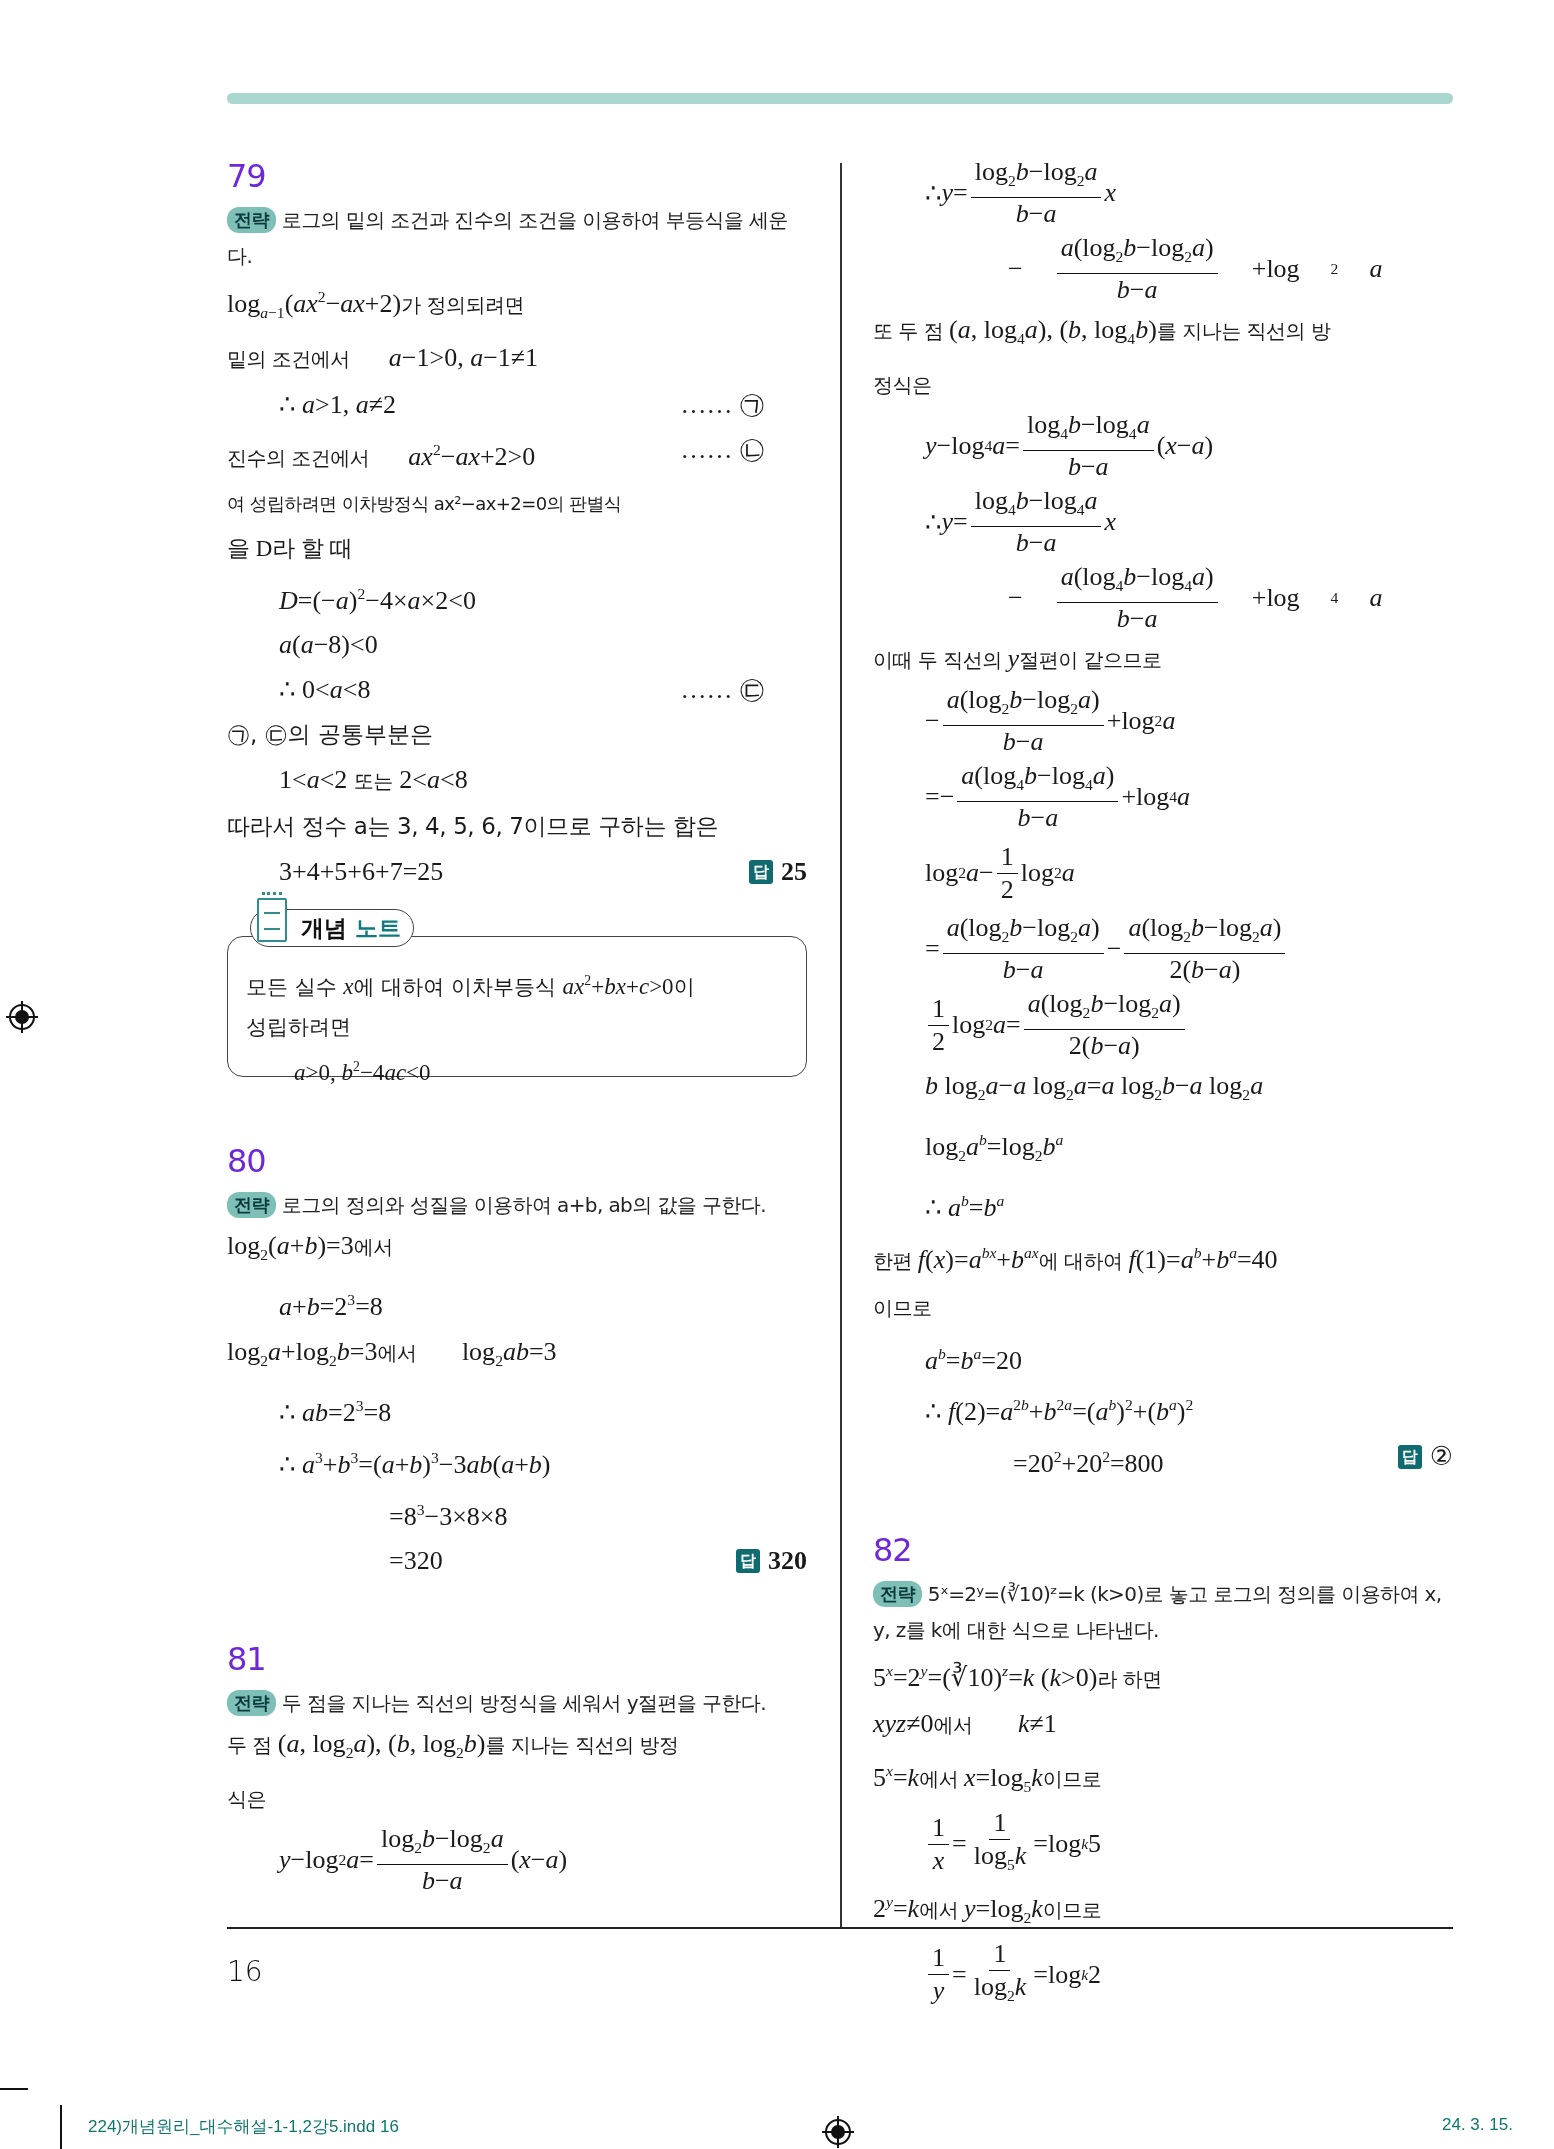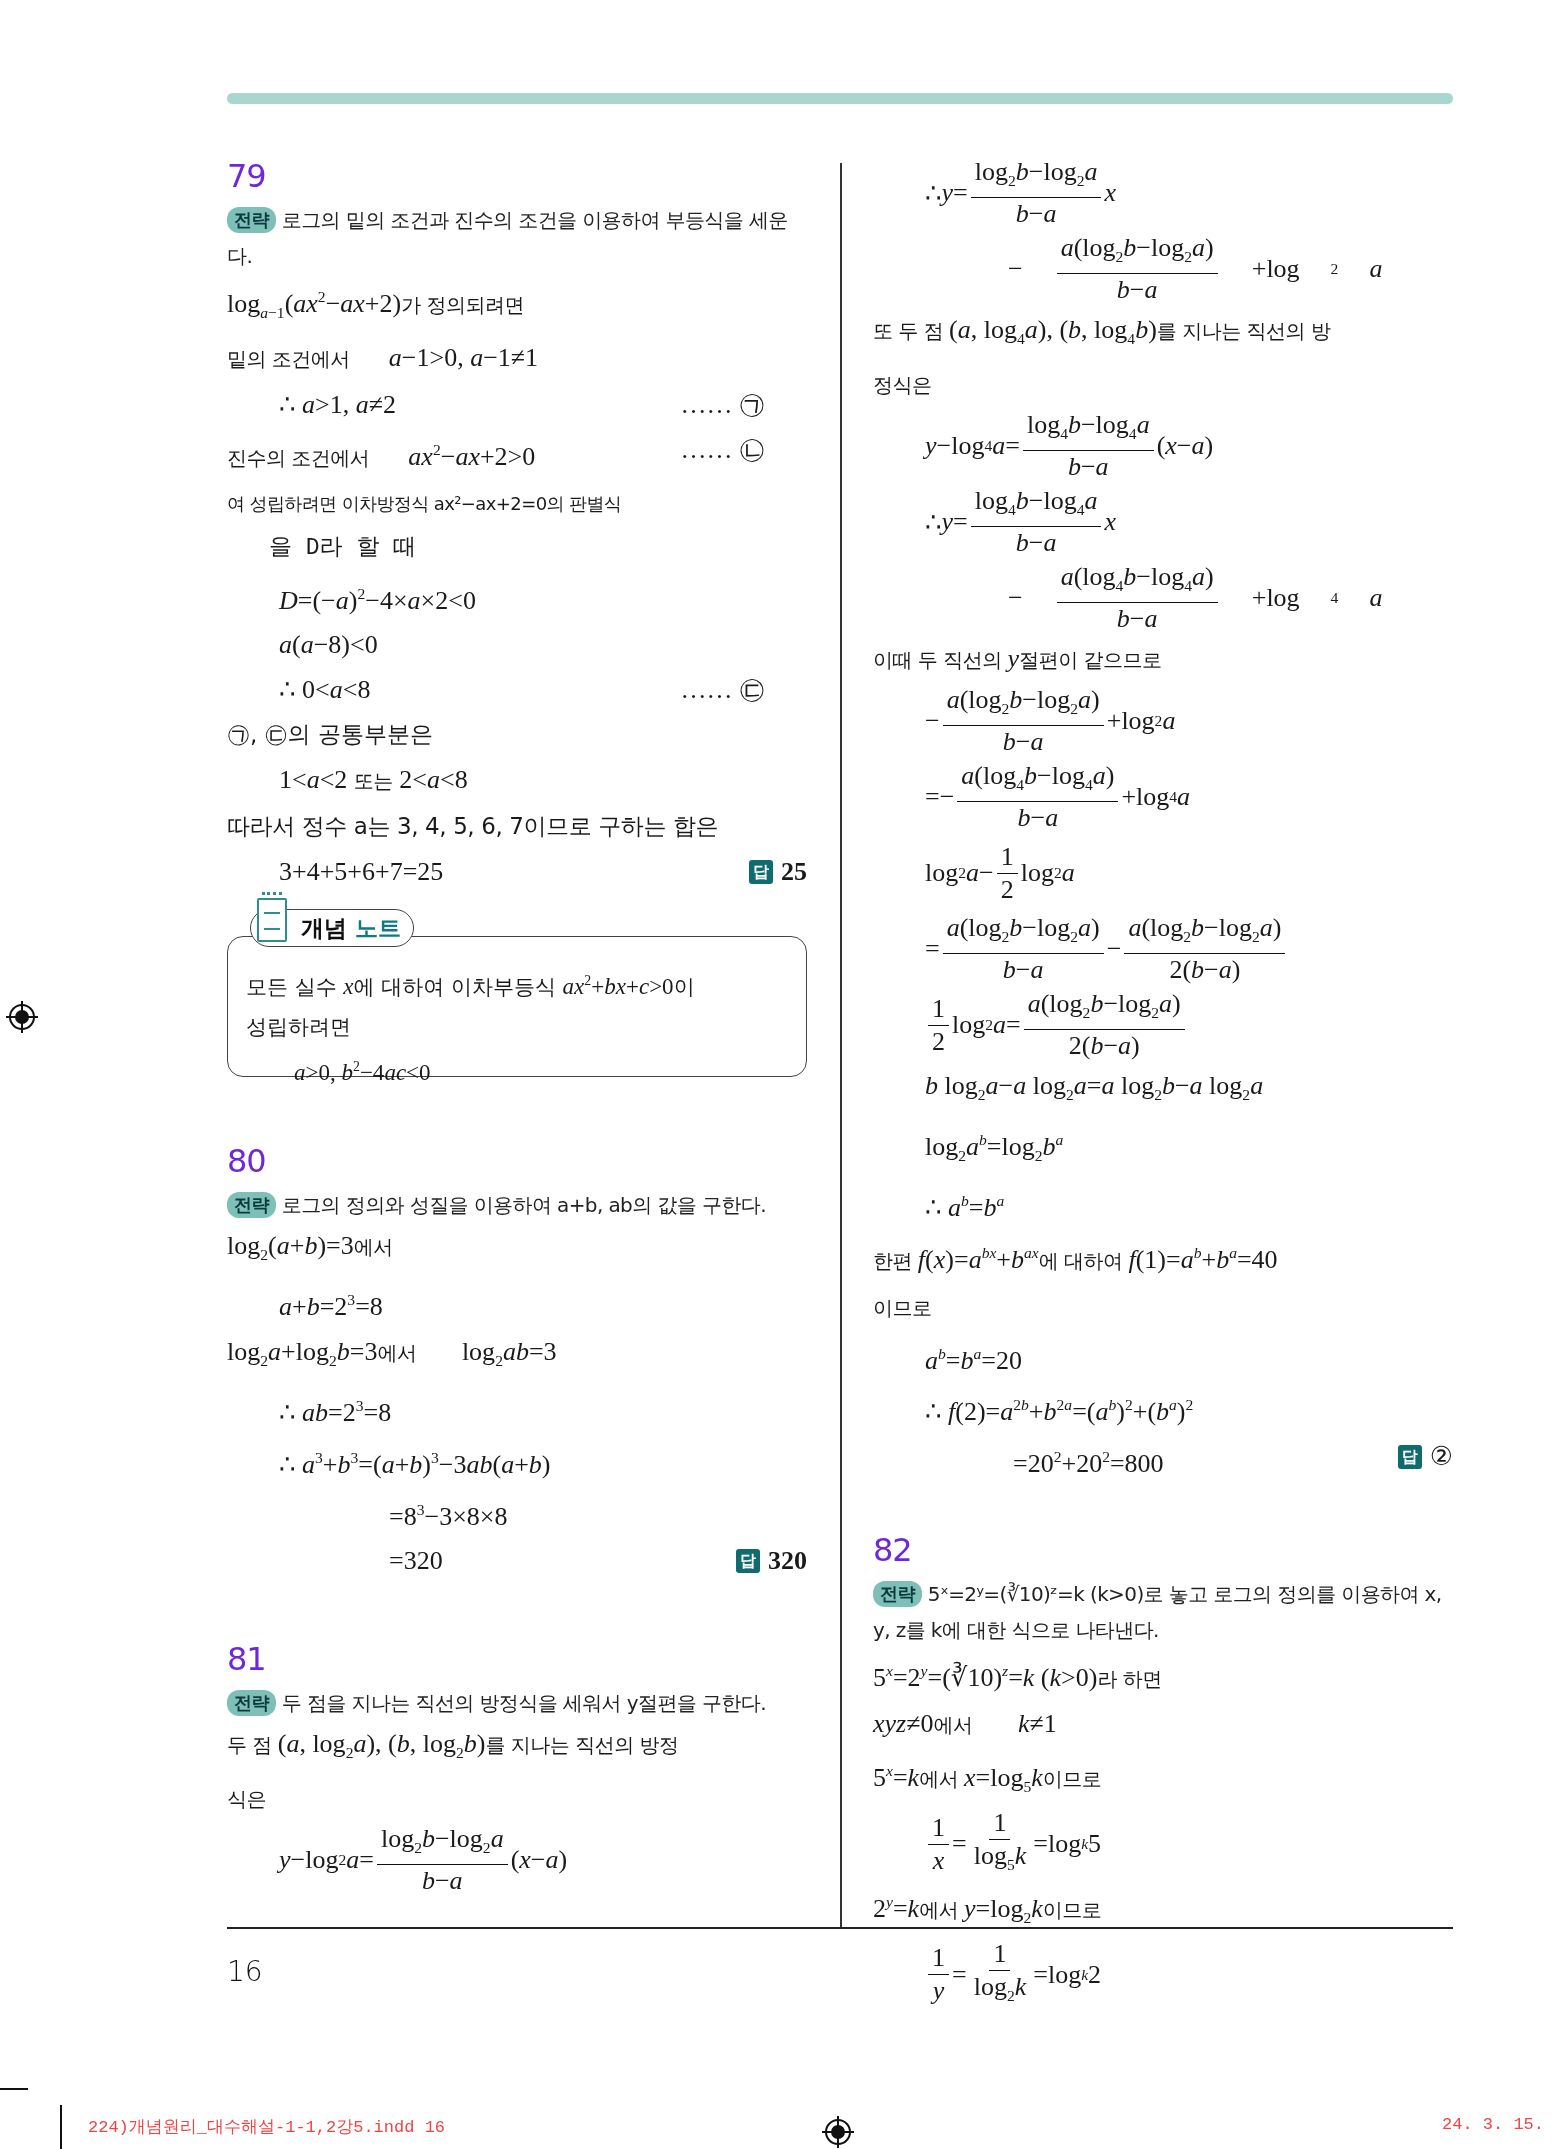--- a/index.html
+++ b/index.html
@@ -35,21 +35,21 @@
   .notepad-icon::before { content: ""; position: absolute; left: 5px; right: 5px; top: 12px; height: 14px; border-top: 2px solid #2e8e8c; border-bottom: 2px solid #2e8e8c; }
   .notepad-icon::after { content: ""; position: absolute; left: 3px; right: 3px; top: -8px; height: 8px; border-top: 3px dotted #2e8e8c; }
   .concept-line { font-family: "Liberation Serif", serif; font-size: 23px; line-height: 40px; white-space: nowrap; }
   .concept-line .ko { font-family: "DejaVu Sans", sans-serif; font-size: 21px; }
   .gap-sec { height: 62px; }
   .reg-mark { position: absolute; width: 32px; height: 32px; }
   .reg-mark .ring { position: absolute; left: 3px; top: 3px; width: 26px; height: 26px; border: 2px solid #111; border-radius: 50%; }
   .reg-mark .dot { position: absolute; left: 9px; top: 9px; width: 14px; height: 14px; background: #111; border-radius: 50%; }
   .reg-mark .h { position: absolute; left: 0; top: 15px; width: 32px; height: 1.5px; background: #111; }
   .reg-mark .v { position: absolute; top: 0; left: 15px; height: 32px; width: 1.5px; background: #111; }
-  .slug { position: absolute; top: 2115px; font-family: Liberation Mono, monospace; font-size: 17px; color: #ef4444; }
+  .slug { position: absolute; top: 2115px; font-family: Liberation Sans, sans-serif; font-size: 17px; color: #0f766e; }
   .crop-h { position: absolute; left: 0; top: 2088px; width: 28px; height: 1.5px; background: #111; }
   .crop-v { position: absolute; left: 60px; top: 2105px; width: 1.5px; height: 44px; background: #111; }
   sup, sub { font-size: 60%; }
 </style>
 </head>
 <body>
 
 <div class="top-bar"></div>
 <div class="col-divider"></div>
 <div class="bottom-rule"></div>
@@ -77,21 +77,21 @@
   <section>
     <div class="sec-num">79</div>
     <div class="strategy">
       <span class="badge-strategy">전략</span><span>로그의 밑의 조건과 진수의 조건을 이용하여 부등식을 세운다.</span>
     </div>
     <div class="line">log<sub><i>a</i>−1</sub>(<i>ax</i><sup>2</sup>−<i>ax</i>+2)<span class="ko">가 정의되려면</span></div>
     <div class="line"><span class="ko">밑의 조건에서</span>&nbsp;&nbsp;&nbsp;&nbsp;&nbsp;&nbsp;<i>a</i>−1&gt;0, <i>a</i>−1≠1</div>
     <div class="line ind1">∴ <i>a</i>&gt;1, <i>a</i>≠2<span class="mark">…… ㉠</span></div>
     <div class="line"><span class="ko">진수의 조건에서</span>&nbsp;&nbsp;&nbsp;&nbsp;&nbsp;&nbsp;<i>ax</i><sup>2</sup>−<i>ax</i>+2&gt;0<span class="mark">…… ㉡</span></div>
     <div class="line" style="font-family:'DejaVu Sans',sans-serif;font-size:18px;letter-spacing:-0.6px;">여 성립하려면 이차방정식 ax²−ax+2=0의 판별식</div>
-    <div class="line" style="font-family:Liberation Mono, monospace;font-size:23px;margin-left:42px;">을 D라 할 때</div>
+    <div class="line" style="font-family:Liberation Serif, serif;font-size:23px;">을 D라 할 때</div>
     <div class="line ind1"><i>D</i>=(−<i>a</i>)<sup>2</sup>−4×<i>a</i>×2&lt;0</div>
     <div class="line ind1"><i>a</i>(<i>a</i>−8)&lt;0</div>
     <div class="line ind1">∴ 0&lt;<i>a</i>&lt;8<span class="mark">…… ㉢</span></div>
     <div class="line" style="font-family:'DejaVu Sans',sans-serif;font-size:23px;">㉠, ㉢의 공통부분은</div>
     <div class="line ind1">1&lt;<i>a</i>&lt;2 <span class="ko">또는</span> 2&lt;<i>a</i>&lt;8</div>
     <div class="line" style="font-family:'DejaVu Sans',sans-serif;font-size:23px;letter-spacing:-0.4px;">따라서 정수 a는 3, 4, 5, 6, 7이므로 구하는 합은</div>
     <div class="line ind1"><span>3+4+5+6+7=25</span>
       <span class="ans"><span class="ans-badge">답</span><span>25</span></span>
     </div>
 

